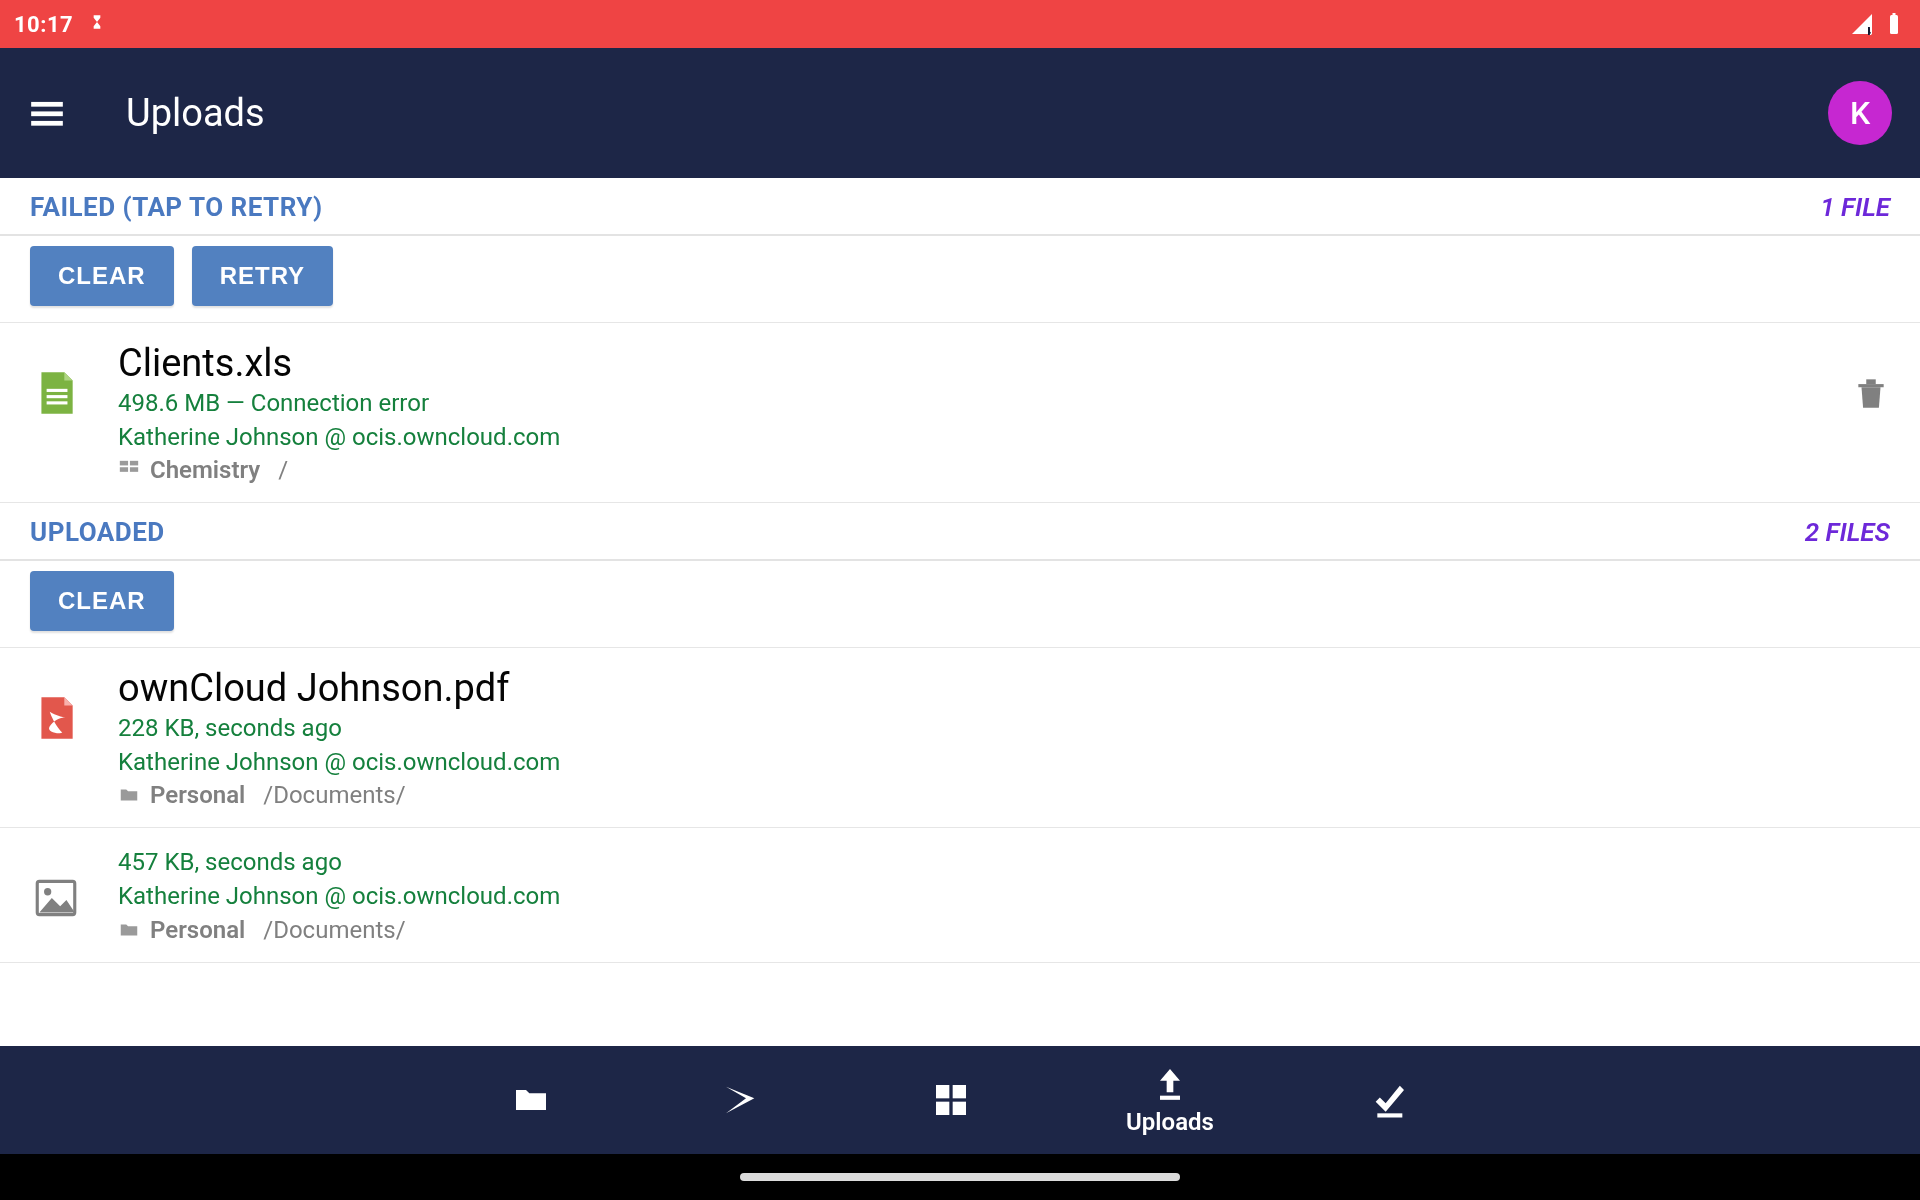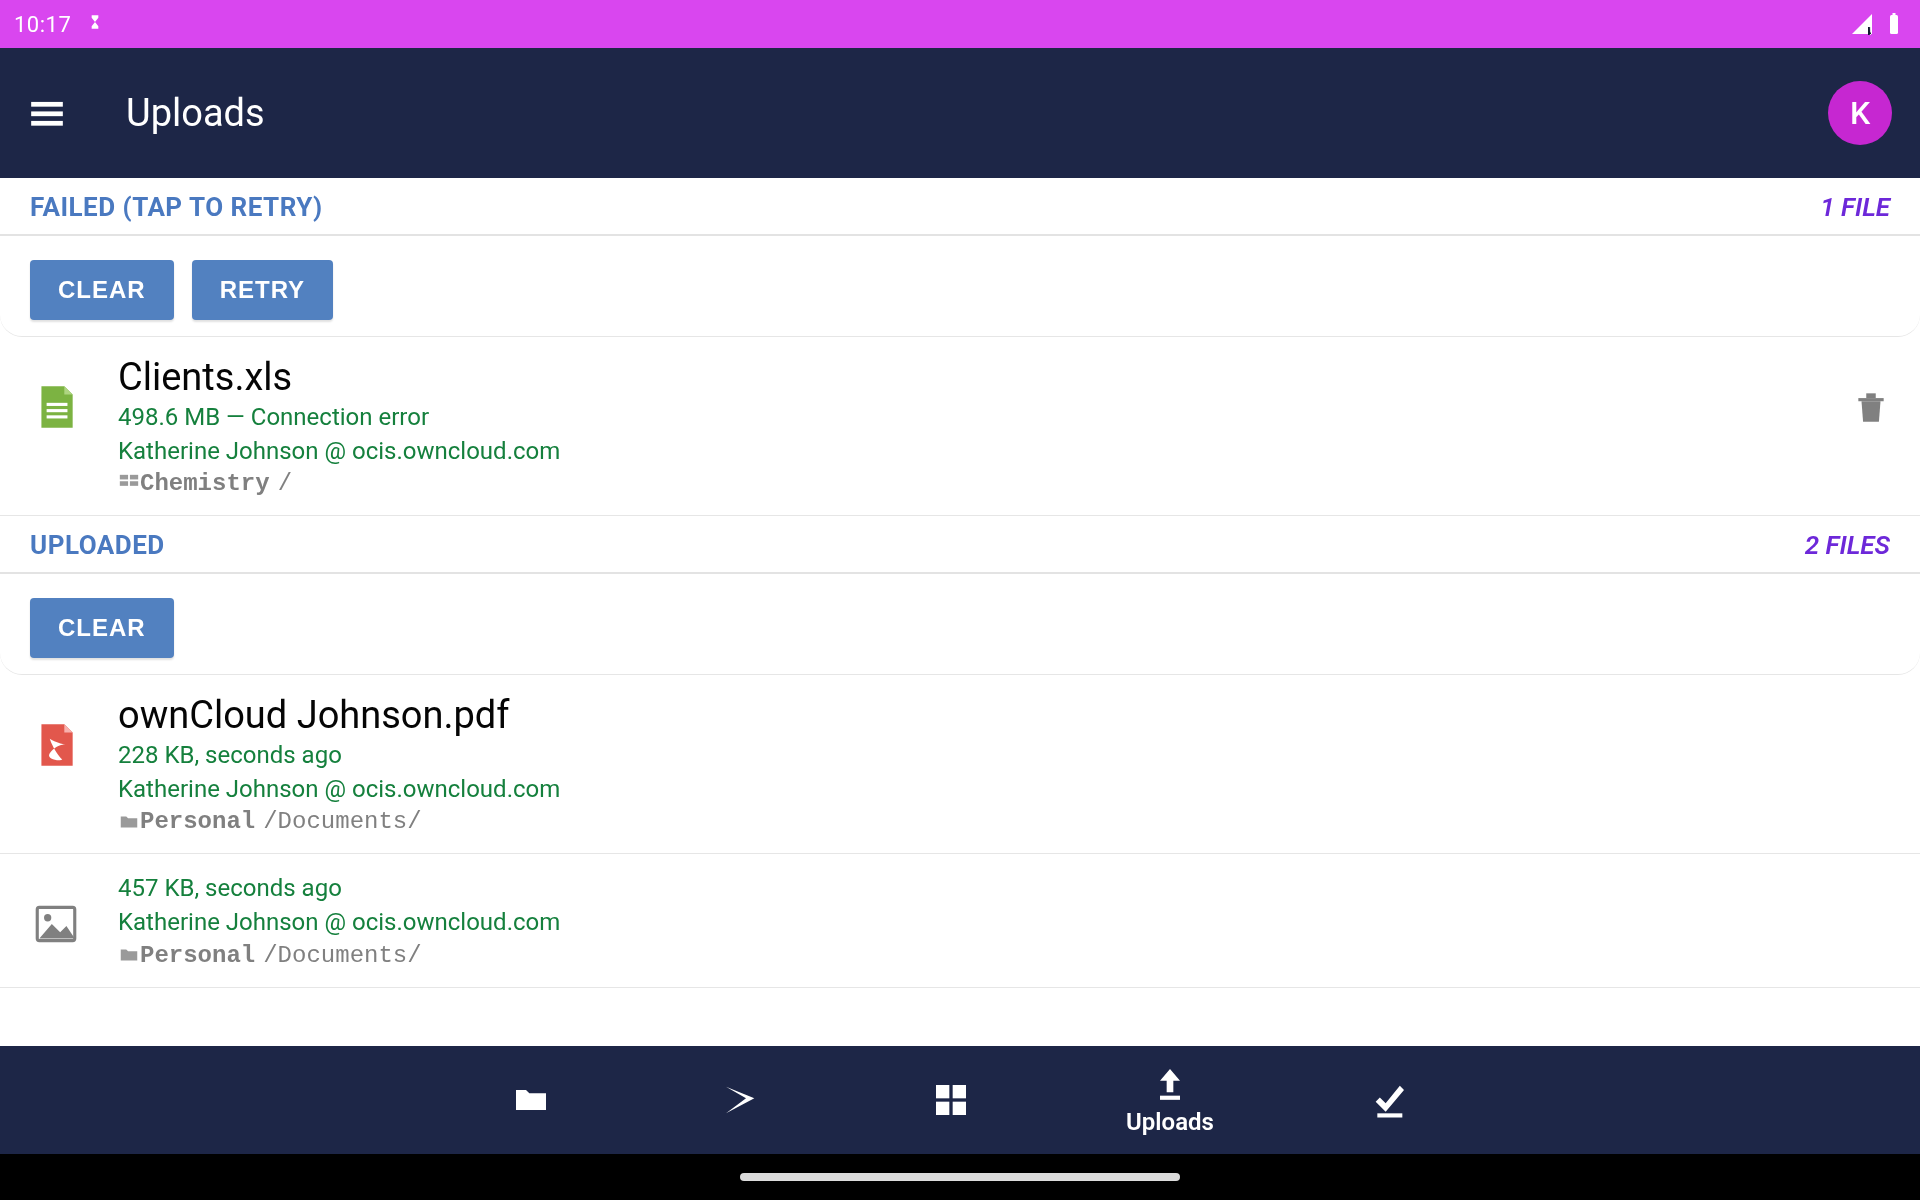--- a/index.html
+++ b/index.html
@@ -13,27 +13,27 @@
   .device {
     width: 1920px;
     height: 1200px;
     display: flex;
     flex-direction: column;
   }
 
   
   .status-bar {
     height: 48px;
-    background: #d946ef;
+    background: #ef4444;
     color: #fff;
     display: flex;
     align-items: center;
     padding: 0 14px;
     font-size: 22px;
-    font-weight: 400;
+    font-weight: 700;
     letter-spacing: .5px;
   }
   .status-bar .time { margin-right: 14px; }
   .status-bar .sb-left-icon svg { width: 20px; height: 20px; }
   .status-bar .spacer { flex: 1; }
   .status-bar .sb-icon { margin-left: 8px; display:flex; align-items:center; }
   .status-bar .sb-icon svg { width: 24px; height: 24px; }
 
   
   .app-bar {
@@ -84,25 +84,24 @@
   }
   .section-count {
     margin-left: auto;
     color: #6d28d9;
     font-size: 26px;
     font-weight: 600;
     font-style: italic;
   }
 
   .btn-row {
-    padding: 24px 30px 16px;
+    padding: 10px 30px 16px;
     display: flex;
     gap: 18px;
     border-bottom: 1px solid #e6e6e6;
-    border-radius: 22px;
   }
   .btn {
     background: #5281c0;
     color: #fff;
     border: none;
     border-radius: 4px;
     font-size: 24px;
     font-weight: 600;
     padding: 16px 28px;
     letter-spacing: 1px;
@@ -122,21 +121,21 @@
     display:flex; align-items:center; justify-content:center;
   }
   .item .thumb svg { width: 50px; height: 50px; }
 
   .item .meta {
     margin-left: 36px;
     flex: 1;
   }
   .file-name { font-size: 38px; color: #050505; font-weight: 400; margin-bottom: 2px;}
   .file-sub { font-size: 24px; color: #15803d; line-height: 1.4; }
-  .file-path-row { display:flex; align-items:center; margin-top:2px;font-family:Liberation Mono, monospace;}
+  .file-path-row { display:flex; align-items:center; gap:10px; margin-top:2px;}
   .file-path-row svg { width: 22px; height: 22px; }
   .file-space { color:#808080; font-weight:600; font-size:24px;}
   .file-path { color:#808080; font-size:24px; margin-left:8px;}
 
   .trash-btn { margin-top: 30px; cursor:pointer; }
   .trash-btn svg { width: 38px; height: 42px; fill:#808080; }
 
   
   .bottom-nav {
     height: 108px;

